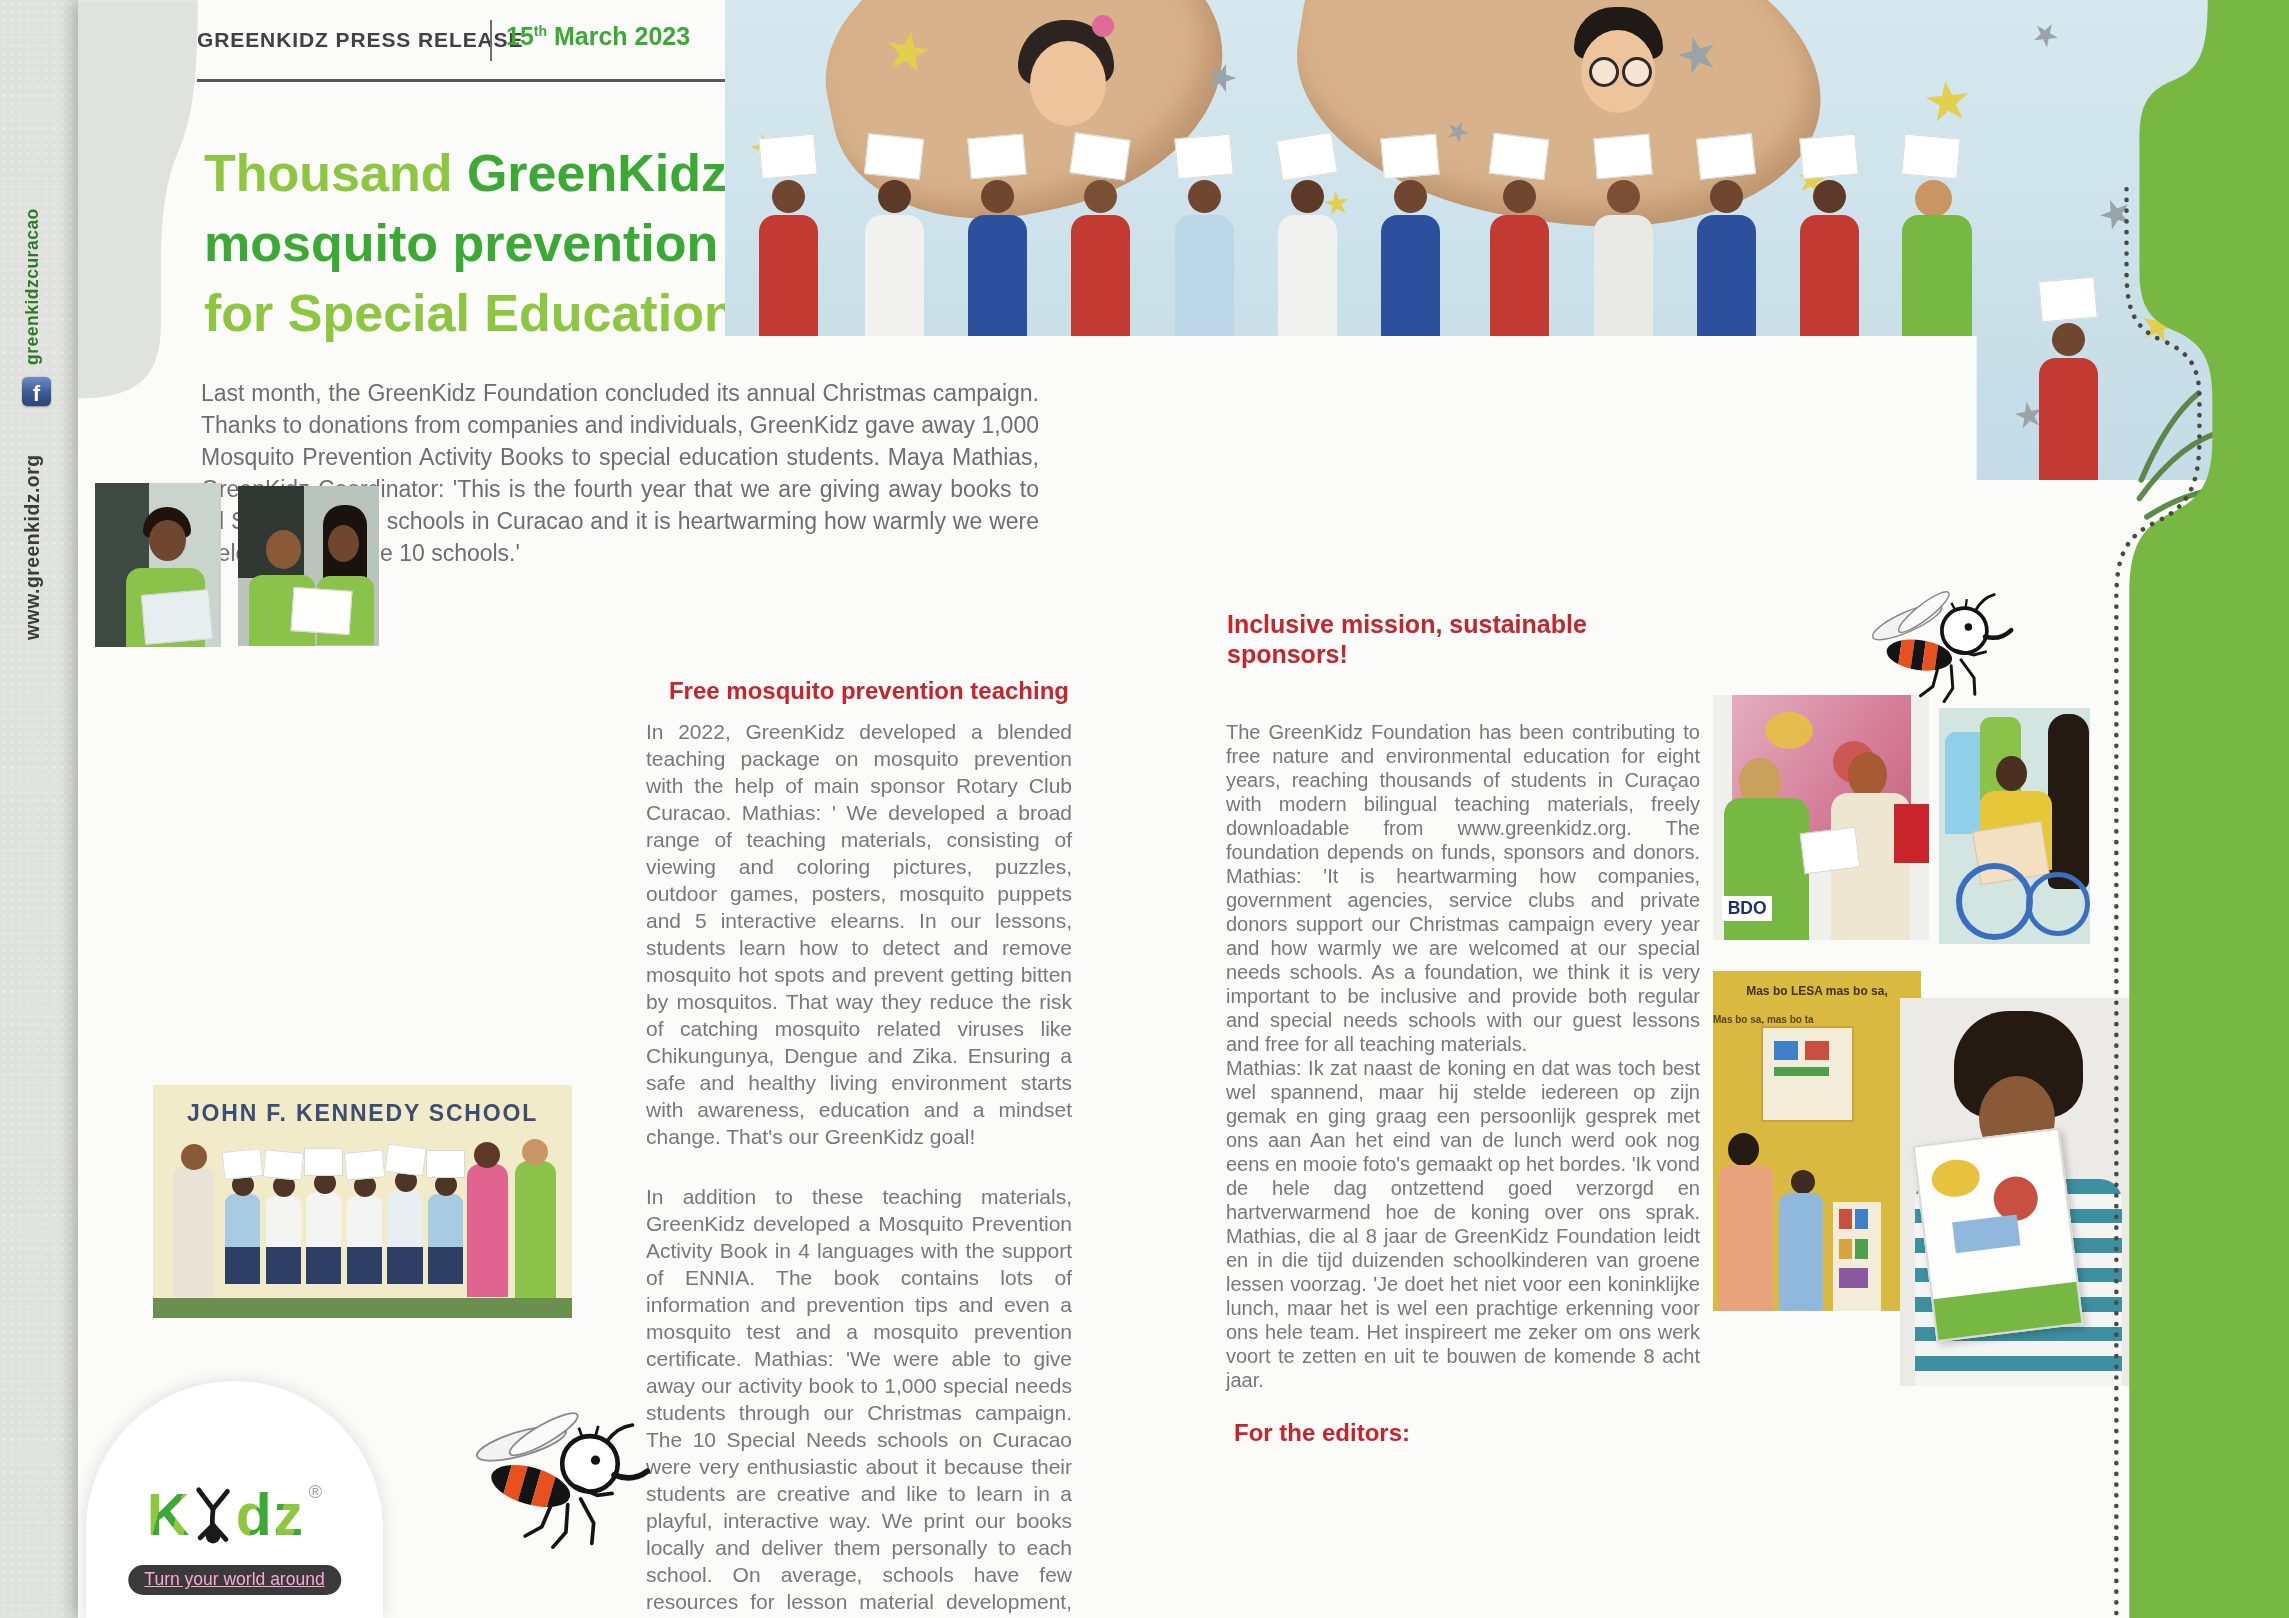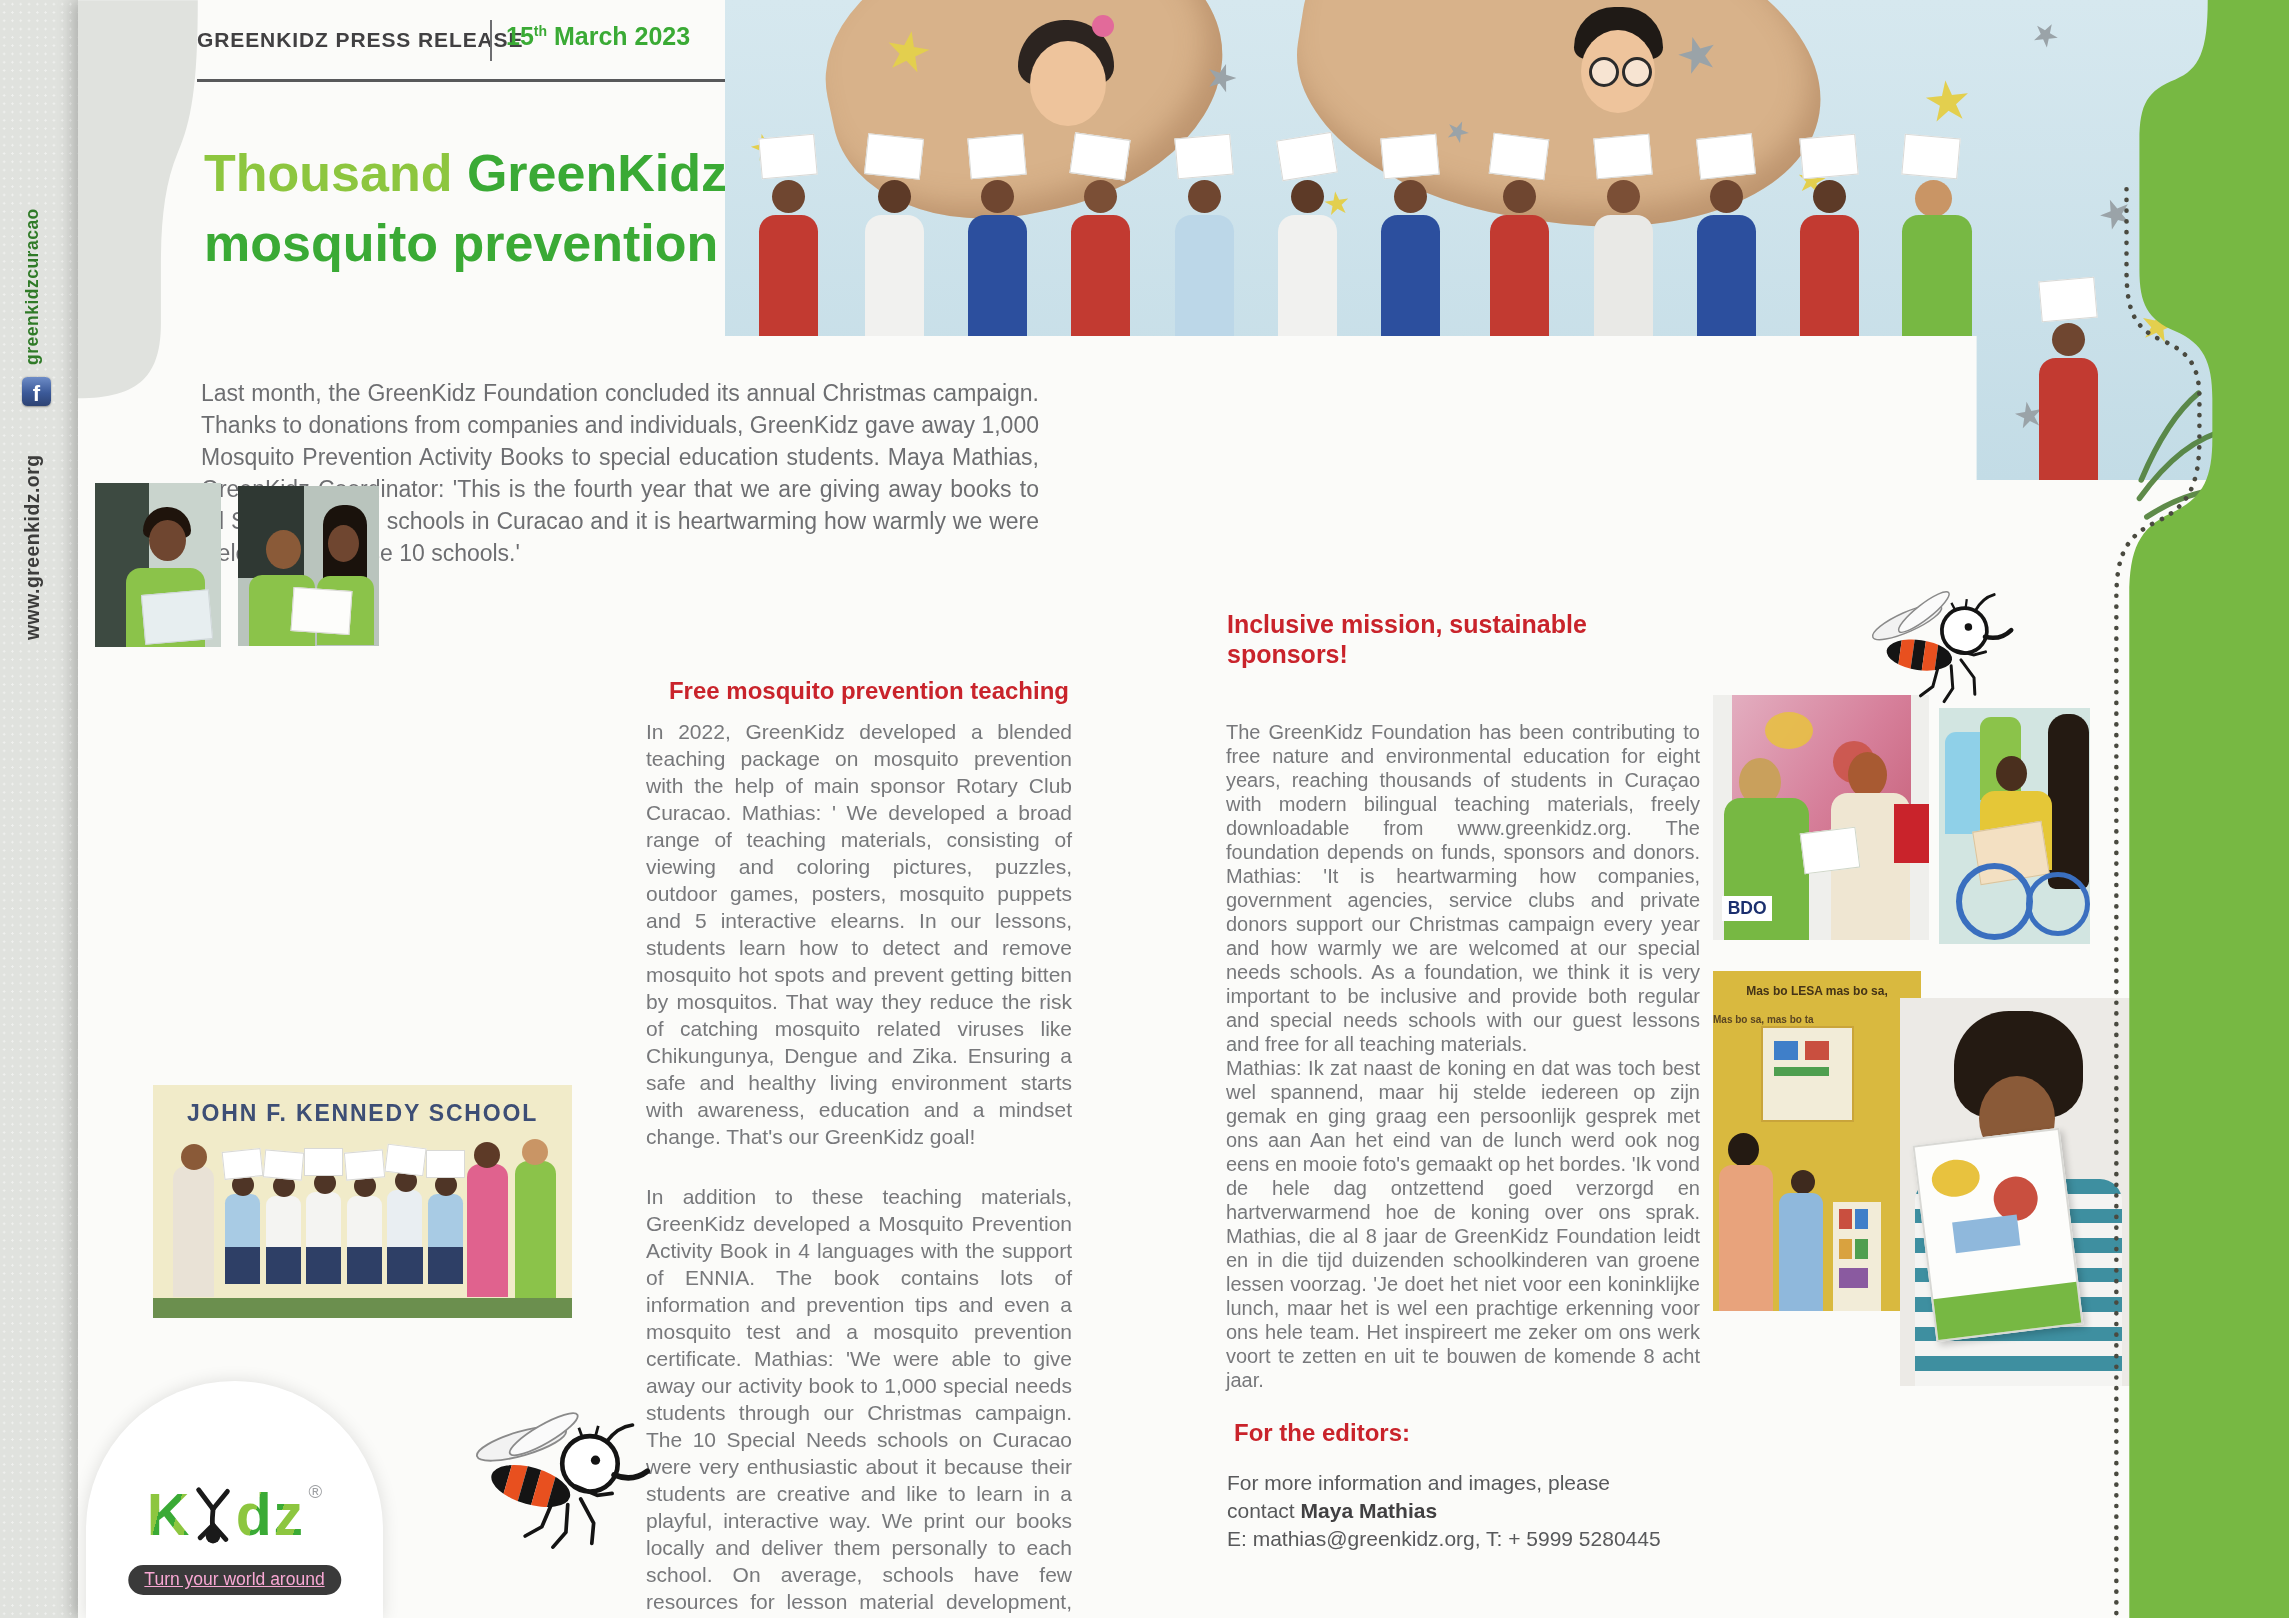--- a/index.html
+++ b/index.html
@@ -83,42 +83,38 @@
   <div class="kicker">GREENKIDZ PRESS RELEASE</div>
   <div class="hdr-div"></div>
   <div class="hdr-date">
     <span>15</span><sup>th</sup><span> March 2023</span>
   </div>
   <div class="hdr-rule"></div>
 
   <div class="title">
     <span class="t-light">Thousand </span><span class="t-dark">GreenKidz</span><br>
     <span class="t-dark">mosquito prevention books</span><br>
+    <span class="t-light">for Special Education</span>
   </div>
 
   <div class="lead">Last month, the GreenKidz Foundation concluded its annual Christmas campaign. Thanks to donations from companies and individuals, GreenKidz gave away 1,000 Mosquito Prevention Activity Books to special education students. Maya Mathias, GreenKidz Coordinator: 'This is the fourth year that we are giving away books to all Special Needs schools in Curacao and it is heartwarming how warmly we were welcomed at these 10 schools.'</div>
 
   <div class="col-head" style="left:600px;top:677px;width:469px;text-align:right;font-size:24px;">Free mosquito prevention teaching</div>
   <div class="col1">
     <p>In 2022, GreenKidz developed a blended teaching package on mosquito prevention with the help of main sponsor Rotary Club Curacao. Mathias: ' We developed a broad range of teaching materials, consisting of viewing and coloring pictures, puzzles, outdoor games, posters, mosquito puppets and 5 interactive elearns. In our lessons, students learn how to detect and remove mosquito hot spots and prevent getting bitten by mosquitos. That way they reduce the risk of catching mosquito related viruses like Chikungunya, Dengue and Zika.  Ensuring a safe and healthy living environment starts with awareness, education and a mindset change. That's our GreenKidz goal!</p>
     <p>In addition to these teaching materials, GreenKidz developed a Mosquito Prevention Activity Book in 4 languages with the support of ENNIA. The book contains lots of information and prevention tips and even a mosquito test and a mosquito prevention certificate. Mathias: 'We were able to give away our activity book to 1,000 special needs students through our Christmas campaign. The 10 Special Needs schools on Curacao were very enthusiastic about it because their students are creative and like to learn in a playful, interactive way. We print our books locally and deliver them personally to each school. On average, schools have few resources for lesson material development, even though there is</p>
   </div>
 
   <div class="col-head" style="left:1227px;top:609px;width:406px;font-size:25px;line-height:30px;">Inclusive mission, sustainable sponsors!</div>
   <div class="col2">
     <p>The GreenKidz Foundation has been contributing to free nature and environmental education for eight years, reaching thousands of students in Curaçao with modern bilingual teaching materials, freely downloadable from www.greenkidz.org. The foundation depends on funds, sponsors and donors. Mathias: 'It is heartwarming how companies, government agencies, service clubs and private donors support our Christmas campaign every year and how warmly we are welcomed at our special needs schools. As a foundation, we think it is very important to be inclusive and provide both regular and special needs schools with our guest lessons and free for all teaching materials.</p>
     <p>Mathias: Ik zat naast de koning en dat was toch best wel spannend, maar hij stelde iedereen op zijn gemak en ging graag een persoonlijk gesprek met ons aan  Aan het eind van de lunch werd ook nog eens en mooie foto's gemaakt op het bordes. 'Ik vond de hele dag ontzettend goed verzorgd en hartverwarmend hoe de koning over ons sprak. Mathias, die al 8 jaar de GreenKidz Foundation leidt en in die tijd duizenden schoolkinderen van groene lessen voorzag. 'Je doet het niet voor een koninklijke lunch, maar het is wel een prachtige erkenning voor ons hele team. Het inspireert me zeker om ons werk voort te zetten en uit te bouwen de komende 8 acht jaar.</p>
   </div>
 
   <div class="editors-head">For the editors:</div>
-  <div class="contact">
-    <span>For more information and images, please</span><br>
-    <span>contact </span><b>Maya Mathias</b><br>
-    <span>E: mathias@greenkidz.org, T: + 5999 5280445</span>
-  </div>
 
   <div class="photo" style="left:725px;top:0;width:1490px;height:480px;
               background:linear-gradient(180deg,#d6e8ef,#c3dce6);
               clip-path:polygon(0 0,100% 0,100% 100%,84% 100%,84% 70%,0 70%);">
     <div class="hand" style="left:102px;top:-65px;width:397px;height:277px;transform:rotate(-12deg);"></div>
     <div class="hand" style="left:572px;top:-83px;width:526px;height:305px;transform:rotate(9deg);"></div>
 
     <div class="hairc" style="left:293px;top:20px;width:96px;height:65px;border-radius:46px 46px 18.5px 18.5px;"></div>
     <div class="face" style="left:305px;top:41px;width:76px;height:85px;"></div>
     <div style="position:absolute;left:367px;top:14.8px;width:22px;height:22px;border-radius:50%;background:#e26a9a;"></div>

